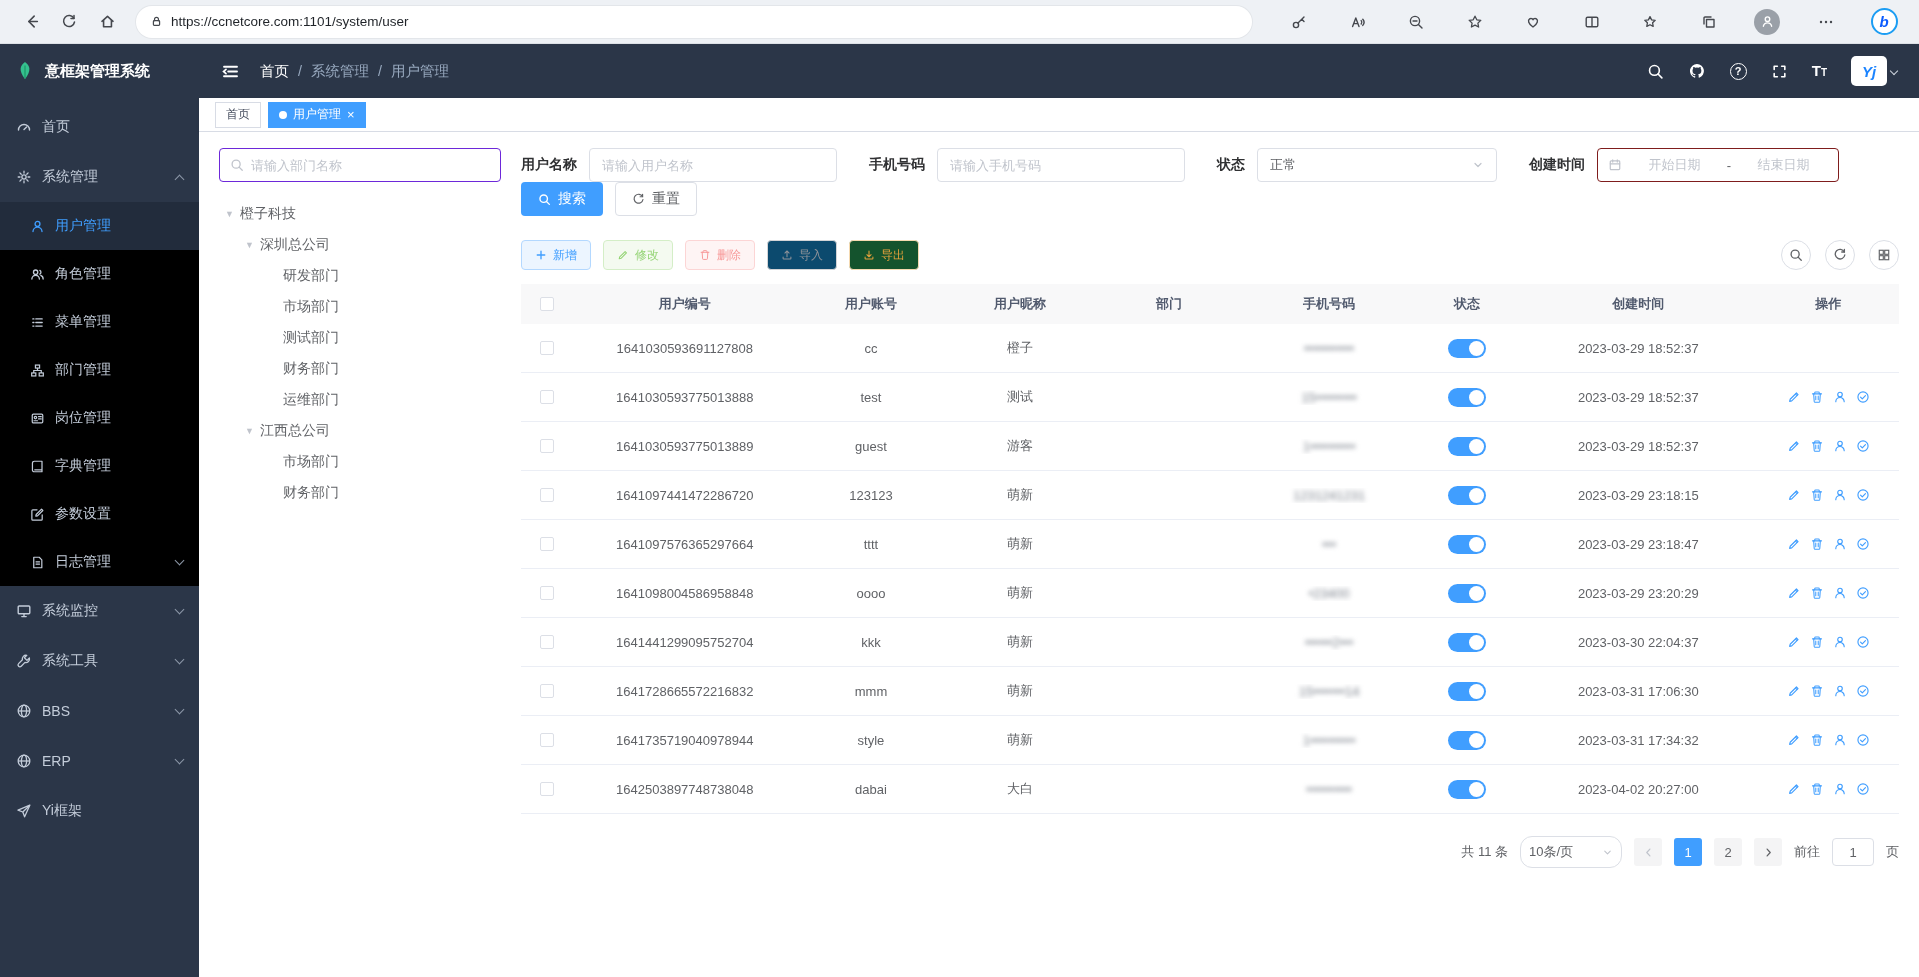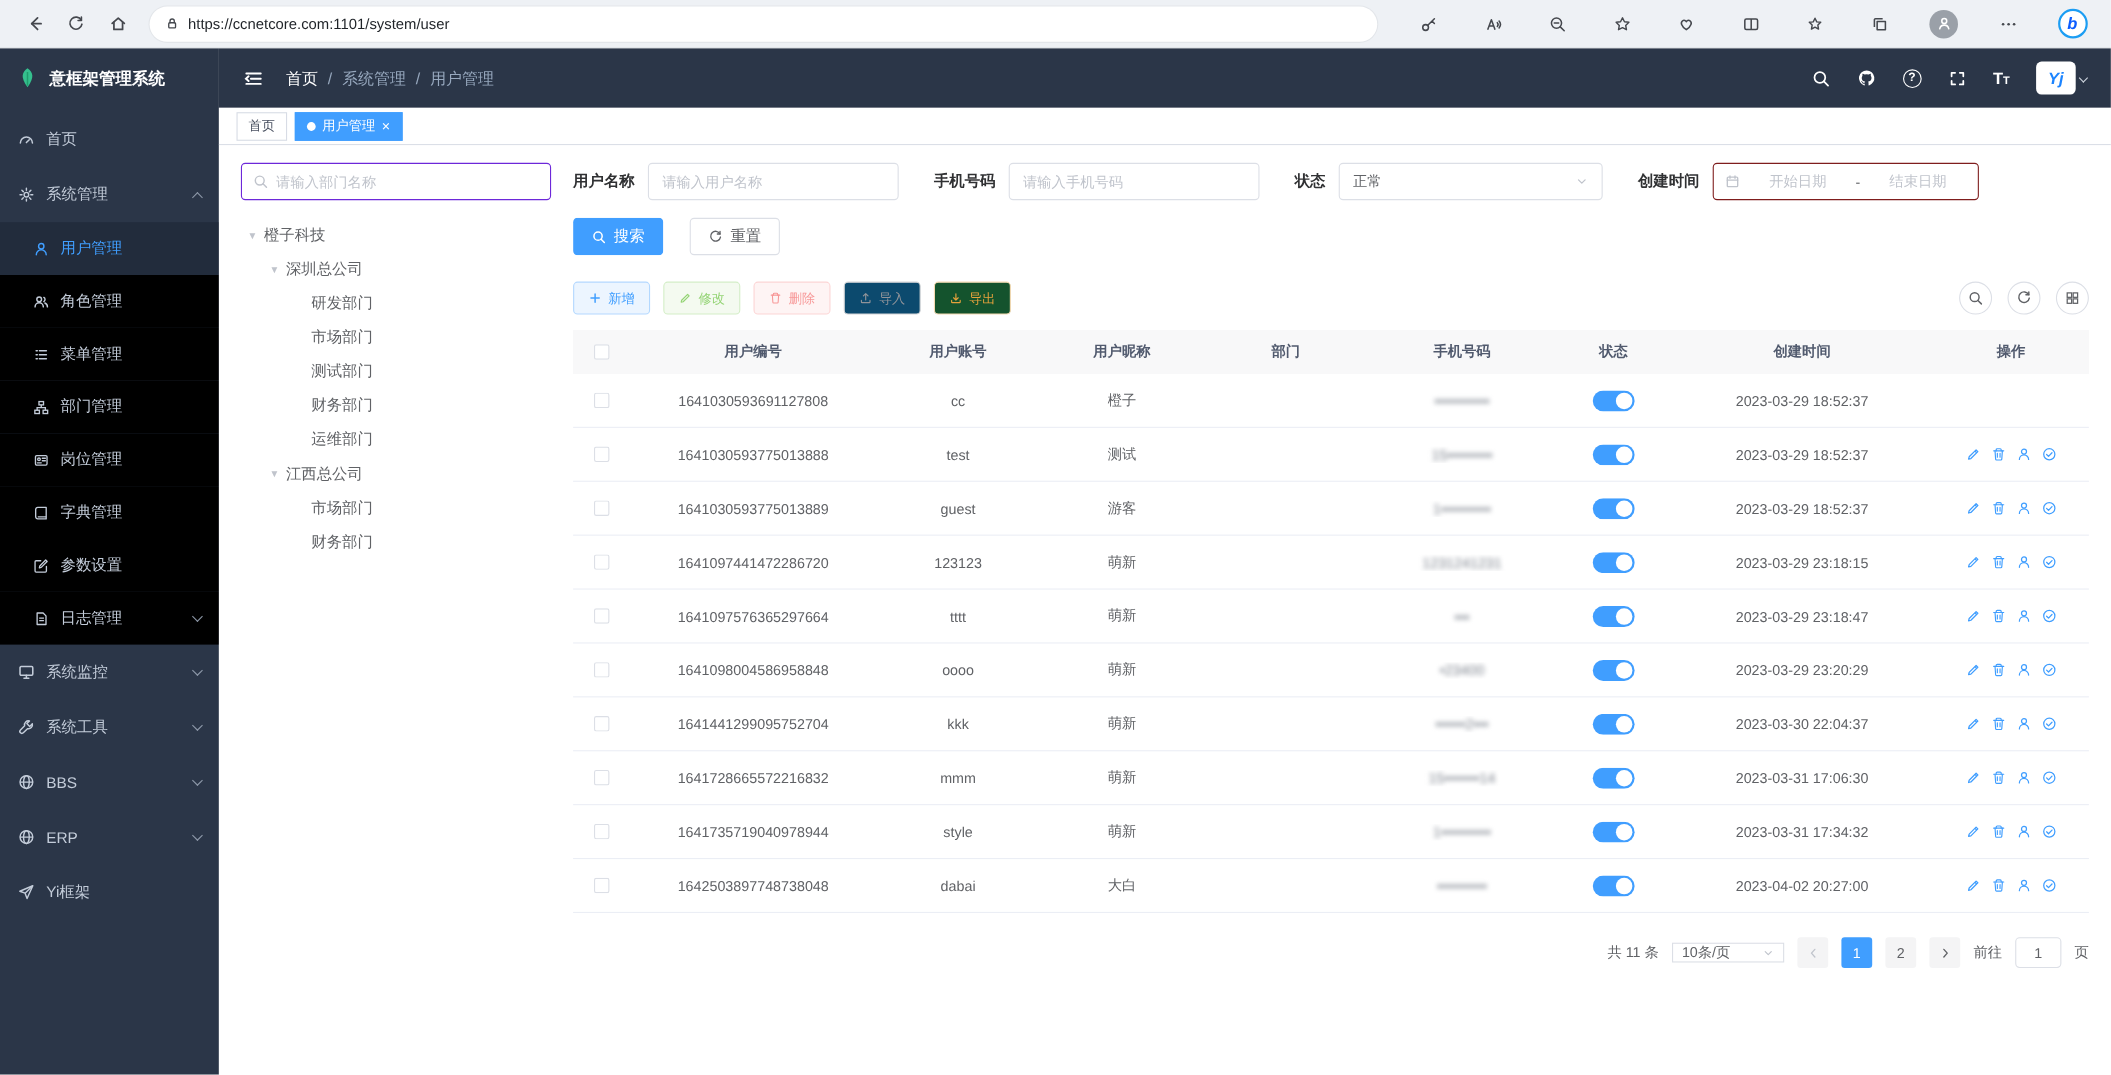--- a/index.html
+++ b/index.html
@@ -84,32 +84,32 @@
   .tnode{height:31px;display:flex;align-items:center;gap:6px;cursor:pointer;white-space:nowrap}
   .tnode.lv0{padding-left:6px}
   .tnode.lv1{padding-left:26px}
   .tnode.lv2{padding-left:64px}
   .tcaret{font-size:9px;color:#c0c4cc;flex:none}
 
   .panel{flex:1;display:flex;flex-direction:column;min-width:0}
   .filter-row{display:flex;align-items:flex-start;gap:32px;flex:none}
   .fgroup{display:flex;align-items:center;gap:12px}
   .flabel{font-size:14px;font-weight:bold;color:#303133;white-space:nowrap}
-  .finput{width:228px;height:34px;border:1px solid #dcdfe6;border-radius:4px;
+  .finput{width:248px;height:34px;border:1px solid #dcdfe6;border-radius:4px;
     padding:0 12px;font-size:13px;outline:none;color:#606266}
   .finput::placeholder{color:#c0c4cc}
   .fselect{width:240px;height:34px;border:1px solid #dcdfe6;border-radius:4px;
     display:flex;align-items:center;justify-content:space-between;padding:0 12px;
     font-size:13px;color:#606266;cursor:pointer}
   .fdate{width:242px;height:34px;border:1px solid #7f1d1d;border-radius:4px;
     display:flex;align-items:center;gap:8px;padding:0 10px;font-size:13px;color:#c0c4cc;cursor:pointer}
   .fdate .sep{color:#606266}
   .fdate .dph{flex:1;text-align:center}
 
-  .btn-row{margin-top:16px;display:flex;gap:24px;flex:none}
+  .btn-row{display:flex;gap:12px;flex:none}
   .btn{height:34px;padding:0 16px;border-radius:4px;font-size:14px;display:inline-flex;
     align-items:center;gap:7px;border:1px solid transparent}
   .btn-primary{background:#409eff;color:#fff}
   .btn-plain{background:#fff;border-color:#dcdfe6;color:#606266}
 
   .toolbar{margin-top:24px;display:flex;align-items:center;gap:12px;flex:none}
   .mini{height:30px;padding:0 13px;border-radius:4px;font-size:12px;display:inline-flex;
     align-items:center;gap:6px;border:1px solid}
   .mini.add{color:#409eff;background:#ecf5ff;border-color:#b3d8ff}
   .mini.mod{color:#67c23a;background:#f0f9eb;border-color:#c2e7b0;opacity:.7}
@@ -129,21 +129,21 @@
     overflow:hidden;white-space:nowrap}
   .cb{width:14px;height:14px;border:1px solid #dcdfe6;border-radius:2px;background:#fff;display:inline-block}
   .switch{width:38px;height:19px;border-radius:10px;background:#409eff;position:relative;display:inline-block}
   .switch::after{content:"";position:absolute;top:2px;right:2px;width:15px;height:15px;border-radius:50%;background:#fff}
   .phone-blur{filter:blur(2.4px);color:#7d838d}
   .row-actions{display:flex;gap:9px;justify-content:center}
   .act{background:none;border:none;color:#409eff;padding:0;display:flex;align-items:center}
 
   .pgn{margin-top:22px;display:flex;align-items:center;justify-content:flex-end;gap:12px;
     font-size:13px;color:#606266;flex:none}
-  .psel{width:102px;height:18px;border:1px solid #dcdfe6;border-radius:0;display:flex;
+  .psel{width:102px;height:32px;border:1px solid #dcdfe6;border-radius:12px;display:flex;
     align-items:center;justify-content:space-between;padding:0 8px;cursor:pointer}
   .pbtn{min-width:28px;height:28px;border:none;border-radius:3px;background:#f4f4f5;
     color:#606266;display:flex;align-items:center;justify-content:center;font-size:13px}
   .pbtn.active{background:#409eff;color:#fff}
   .pbtn.disabled{color:#c0c4cc}
   .goto-input{width:42px;height:28px;border:1px solid #dcdfe6;border-radius:4px;
     text-align:center;font-size:13px;outline:none;color:#606266}
 </style>
 </head>
 <body>

